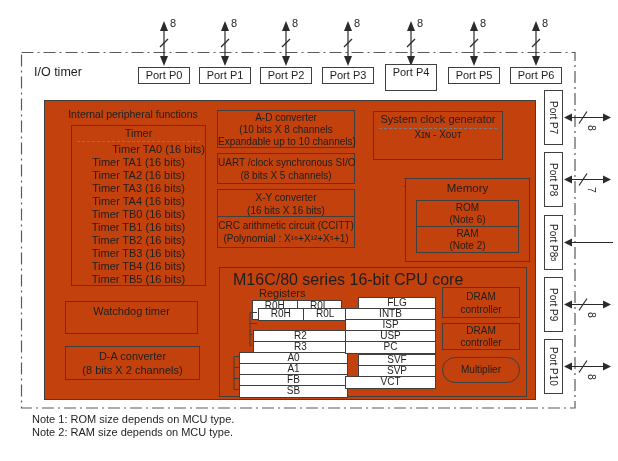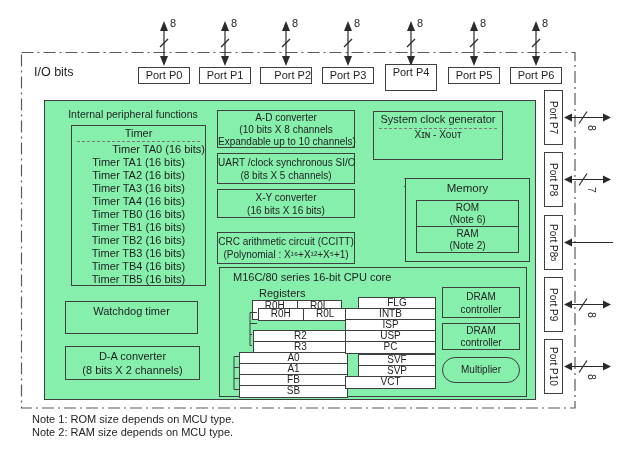--- a/index.html
+++ b/index.html
@@ -2,42 +2,42 @@
 <html><head>
 <meta charset="utf-8">
 <style>
   html,body{margin:0;padding:0;background:#fff;}
   #stage{
     position:relative;width:618px;height:461px;background:#ffffff;
     font-family:"Liberation Sans","DejaVu Sans",sans-serif;
     color:#1f1f1f;overflow:hidden;
   }
   .abs{position:absolute;box-sizing:border-box;}
-  .box{position:absolute;box-sizing:border-box;border:1px solid #3f3f3f;background:#86efac;}
+  .box{position:absolute;box-sizing:border-box;border:1px solid #3f3f3f;background:#c2410c;}
   .ctr{text-align:center;}
   .lbl{position:absolute;white-space:nowrap;}
   svg.overlay{position:absolute;left:0;top:0;pointer-events:none;}
   .dashsep{border-top:1px dashed #7a7a7a;position:absolute;left:5px;right:5px;}
   .rrow{position:absolute;display:flex;border:1px solid #3f3f3f;background:#fff;font-size:10px;}
   .rrow .cell{flex:1;text-align:center;overflow:hidden;}
   .rrow .cell + .cell{border-left:1px solid #3f3f3f;}
   .vport{writing-mode:vertical-rl;text-align:center;font-size:10px;display:flex;align-items:center;justify-content:center;}
   .vbus{position:absolute;writing-mode:vertical-rl;font-size:10.5px;}
   .note-line{position:absolute;font-size:11px;white-space:nowrap;}
 </style>
 </head>
 <body>
 
 <div id="stage">
 
   <svg class="overlay" width="618" height="461">
     <rect x="21.5" y="52.5" width="553.5" height="355.5" fill="none" stroke="#5a5a5a" stroke-width="1.2" stroke-dasharray="12 4 2 4"></rect>
   </svg>
 
-  <div class="lbl" style="left:34px;top:65px;font-size:12.5px;">I/O bits</div>
+  <div class="lbl" style="left:34px;top:65px;font-size:12.5px;">I/O timer</div>
 
   <div class="box" style="left:44px;top:100px;width:492px;height:300px;"></div>
 
   <div class="lbl ctr" style="left:58px;top:108px;width:150px;font-size:10.5px;text-align:center;">Internal peripheral functions</div>
 
   <div class="box" style="left:71px;top:125px;width:135px;height:161px;">
     <div class="ctr" style="font-size:11px;padding-top:1px;">Timer</div>
     <div class="dashsep" style="top:15px;"></div>
     <div id="timer-rows" class="abs" style="left:0;top:17px;width:100%;">
         <div style="position: relative; height: 13px; line-height: 13px; font-size: 11px; text-align: right;">Timer TA0 (16 bits)</div>
@@ -72,21 +72,21 @@
   <div class="box ctr" style="left:217px;top:153px;width:138px;height:31px;font-size:10px;line-height:13px;padding-top:2px;">
     <div style="white-space:nowrap;">UART /clock synchronous SI/O</div>
     <div>(8 bits X 5 channels)</div>
   </div>
 
   <div class="box ctr" style="left:217px;top:189px;width:138px;height:29px;font-size:10px;line-height:13px;padding-top:1px;">
     <div>X-Y converter</div>
     <div>(16 bits X 16 bits)</div>
   </div>
 
-  <div class="box ctr" style="left:217px;top:232px;width:138px;height:32px;font-size:10px;line-height:13px;padding-top:2px;">
+  <div class="box ctr" style="left:217px;top:216px;width:138px;height:32px;font-size:10px;line-height:13px;padding-top:2px;">
     <div style="white-space:nowrap;">CRC arithmetic circuit (CCITT)</div>
     <div style="white-space:nowrap;">(Polynomial : X¹⁶+X¹²+X⁵+1)</div>
   </div>
 
   <div class="box" style="left:373px;top:111px;width:130px;height:49px;">
     <div class="ctr" style="font-size:11px;padding-top:1px;">System clock generator</div>
     <div class="dashsep" style="top:16px;"></div>
     <div class="ctr" style="font-size:10px;margin-top:4px;line-height:12px;">Xɪɴ - Xᴏᴜᴛ</div>
     <div class="ctr" style="font-size:12px;line-height:12px;margin-top:36px;">Xᴄɪɴ - Xᴄᴏᴜᴛ</div>
   </div>
@@ -97,21 +97,21 @@
       <div>ROM</div>
       <div>(Note 6)</div>
     </div>
     <div class="box ctr" style="left:10px;top:47px;width:103px;height:27px;font-size:10px;line-height:12px;padding-top:1px;">
       <div>RAM</div>
       <div>(Note 2)</div>
     </div>
   </div>
 
   <div class="box" id="cpu-box" style="left:219px;top:267px;width:308px;height:130px;">
-    <div class="lbl" style="left:13px;top:3px;font-size:11px;">M16C/80 series 16-bit CPU core</div>
+    <div class="lbl" style="left:13px;top:3px;font-size:16px;">M16C/80 series 16-bit CPU core</div>
     <div class="lbl" style="left:39px;top:19px;font-size:11px;">Registers</div>
 
     <div class="box ctr" style="left:222px;top:19px;width:78px;height:31px;font-size:10px;line-height:13px;padding-top:2px;">
       <div>DRAM</div>
       <div>controller</div>
     </div>
 
     <div class="box ctr" style="left:222px;top:55px;width:78px;height:27px;font-size:10px;line-height:12px;padding-top:1px;">
       <div>DRAM</div>
       <div>controller</div>
@@ -223,21 +223,21 @@
       <polygon points="611,366.5 603,362.5 603,370.5" fill="#2b2b2b"></polygon>
       <line x1="579" y1="372.5" x2="587" y2="360.5" stroke="#2b2b2b" stroke-width="1.2"></line>
     </svg>
 
   <div class="note-line" style="left:32px;top:413px;">Note 1: ROM size depends on MCU type.</div>
   <div class="note-line" style="left:32px;top:426px;">Note 2: RAM size depends on MCU type.</div>
 <div style="position: absolute; left: 138px; top: 67px; width: 52px; height: 17px; border: 1px solid rgb(63, 63, 63); background: rgb(255, 255, 255); box-sizing: border-box; font-size: 11px; line-height: 15px; text-align: center;">Port P0</div>
     <div style="position: absolute; left: 170px; top: 17px; font-size: 11px;">8</div>
     <div style="position: absolute; left: 199px; top: 67px; width: 52px; height: 17px; border: 1px solid rgb(63, 63, 63); background: rgb(255, 255, 255); box-sizing: border-box; font-size: 11px; line-height: 15px; text-align: center;">Port P1</div>
     <div style="position: absolute; left: 231px; top: 17px; font-size: 11px;">8</div>
-    <div style="position: absolute; left: 260px; top: 67px; width: 52px; height: 17px; border: 1px solid rgb(63, 63, 63); background: rgb(255, 255, 255); box-sizing: border-box; font-size: 11px; line-height: 15px; text-align: right;">Port P2</div>
+    <div style="position: absolute; left: 260px; top: 67px; width: 52px; height: 17px; border: 1px solid rgb(63, 63, 63); background: rgb(255, 255, 255); box-sizing: border-box; font-size: 11px; line-height: 15px; text-align: center;">Port P2</div>
     <div style="position: absolute; left: 292px; top: 17px; font-size: 11px;">8</div>
     <div style="position: absolute; left: 322px; top: 67px; width: 52px; height: 17px; border: 1px solid rgb(63, 63, 63); background: rgb(255, 255, 255); box-sizing: border-box; font-size: 11px; line-height: 15px; text-align: center;">Port P3</div>
     <div style="position: absolute; left: 354px; top: 17px; font-size: 11px;">8</div>
     <div style="position: absolute; left: 385px; top: 64px; width: 52px; height: 27px; border: 1px solid rgb(63, 63, 63); background: rgb(255, 255, 255); box-sizing: border-box; font-size: 11px; line-height: 15px; text-align: center;">Port P4</div>
     <div style="position: absolute; left: 417px; top: 17px; font-size: 11px;">8</div>
     <div style="position: absolute; left: 448px; top: 67px; width: 52px; height: 17px; border: 1px solid rgb(63, 63, 63); background: rgb(255, 255, 255); box-sizing: border-box; font-size: 11px; line-height: 15px; text-align: center;">Port P5</div>
     <div style="position: absolute; left: 480px; top: 17px; font-size: 11px;">8</div>
     <div style="position: absolute; left: 510px; top: 67px; width: 52px; height: 17px; border: 1px solid rgb(63, 63, 63); background: rgb(255, 255, 255); box-sizing: border-box; font-size: 11px; line-height: 15px; text-align: center;">Port P6</div>
     <div style="position: absolute; left: 542px; top: 17px; font-size: 11px;">8</div>
     <div class="vport" style="position: absolute; left: 544px; top: 90px; width: 19px; height: 55px; border: 1px solid rgb(63, 63, 63); background: rgb(255, 255, 255); box-sizing: border-box;">

